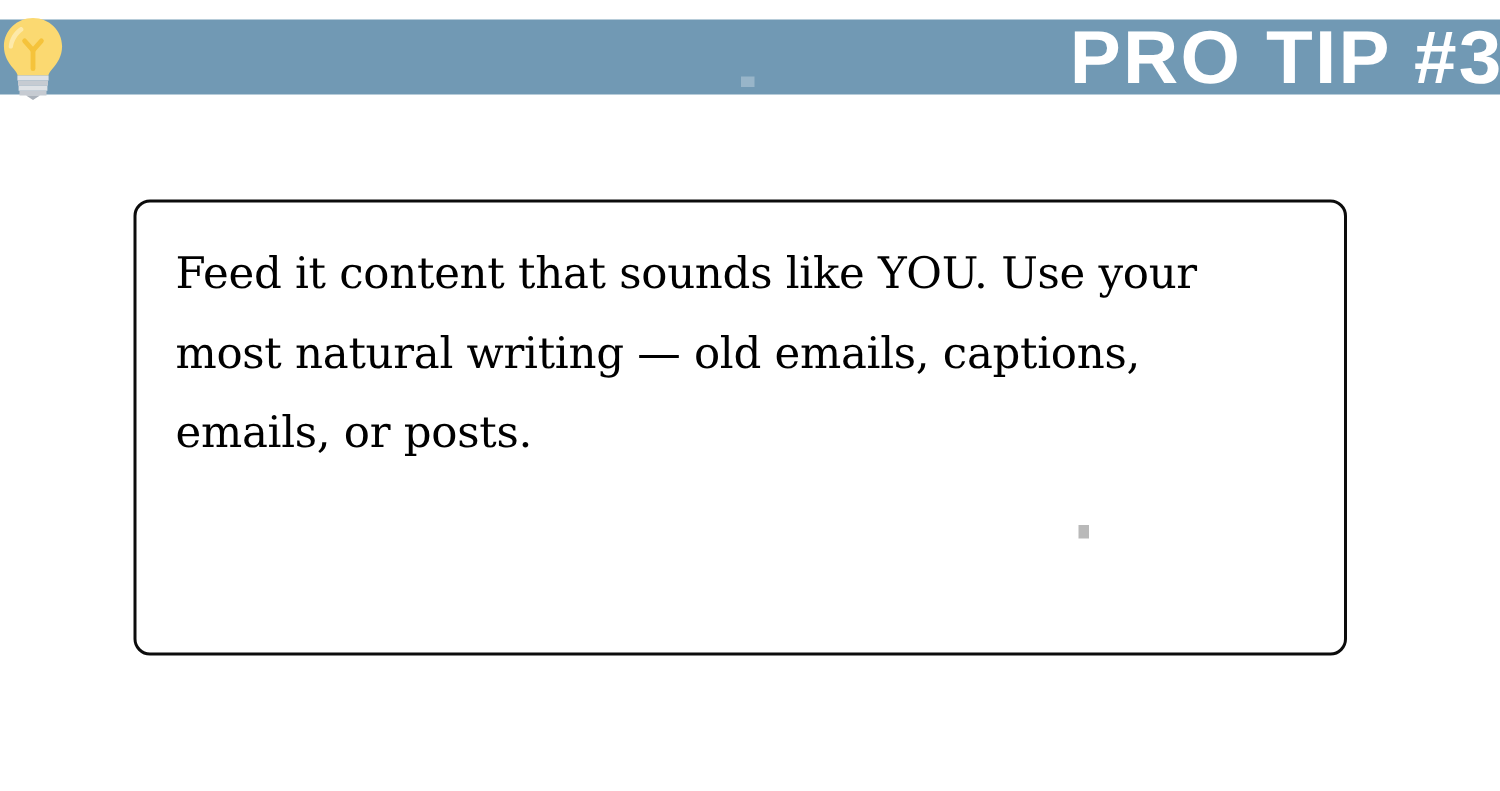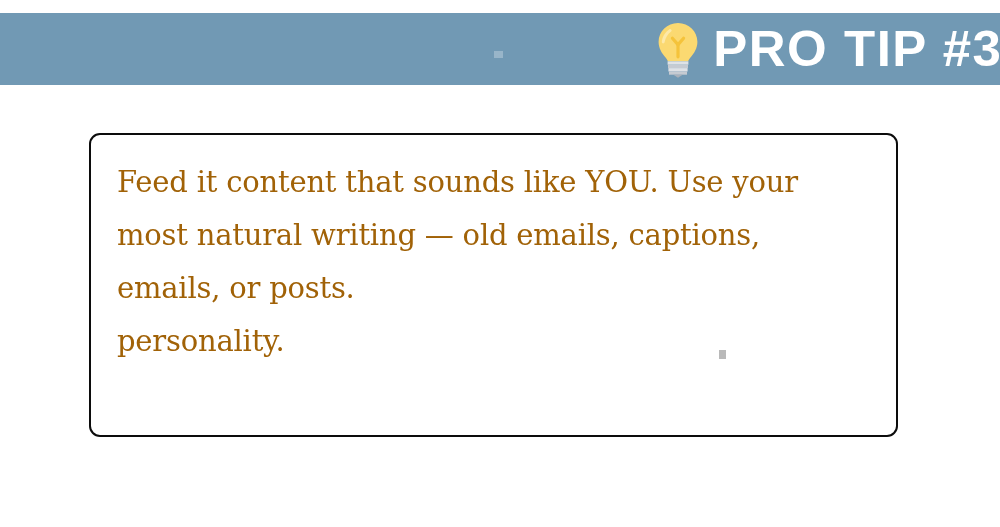--- a/index.html
+++ b/index.html
@@ -20,25 +20,25 @@
     height: 527px;
     background: #ffffff;
   }
 
   
   .header-band {
     position: absolute;
     left: 0;
     top: 13px;
     width: 1000px;
-    height: 72px;
+    height: 50px;
     background: #7199b4;
     display: flex;
     align-items: center;
-    justify-content: flex-end;
+    justify-content: space-between;
     gap: 16px;
   }
 
   .bulb-icon {
     display: block;
     width: 44px;
     height: 56px;
     flex: 0 0 auto;
     margin-top: 2px;
   }
@@ -84,21 +84,21 @@
     position: absolute;
     left: 117px;
     top: 156px;
     width: 760px;
   }
 
   .tip-line {
     font-family: "DejaVu Serif", "Liberation Serif", serif;
     font-size: 29px;
     line-height: 53px;
-    color: #a16207;
+    color: #000000;
     letter-spacing: -0.2px;
     white-space: pre;
     margin: 0;
   }
 
   .body-artifact {
     position: absolute;
     left: 719px;
     top: 350px;
     width: 7px;
@@ -136,18 +136,17 @@
 
     <div class="header-artifact"></div>
   </div>
 
   <div class="tip-card"></div>
 
   <div class="tip-body">
     <p class="tip-line">Feed it content that sounds like YOU. Use your</p>
     <p class="tip-line">most natural writing — old emails, captions,</p>
     <p class="tip-line">emails, or posts.</p>
-    <p class="tip-line">personality.</p>
   </div>
 
   <div class="body-artifact"></div>
 
 </div>
 
 </body></html>

